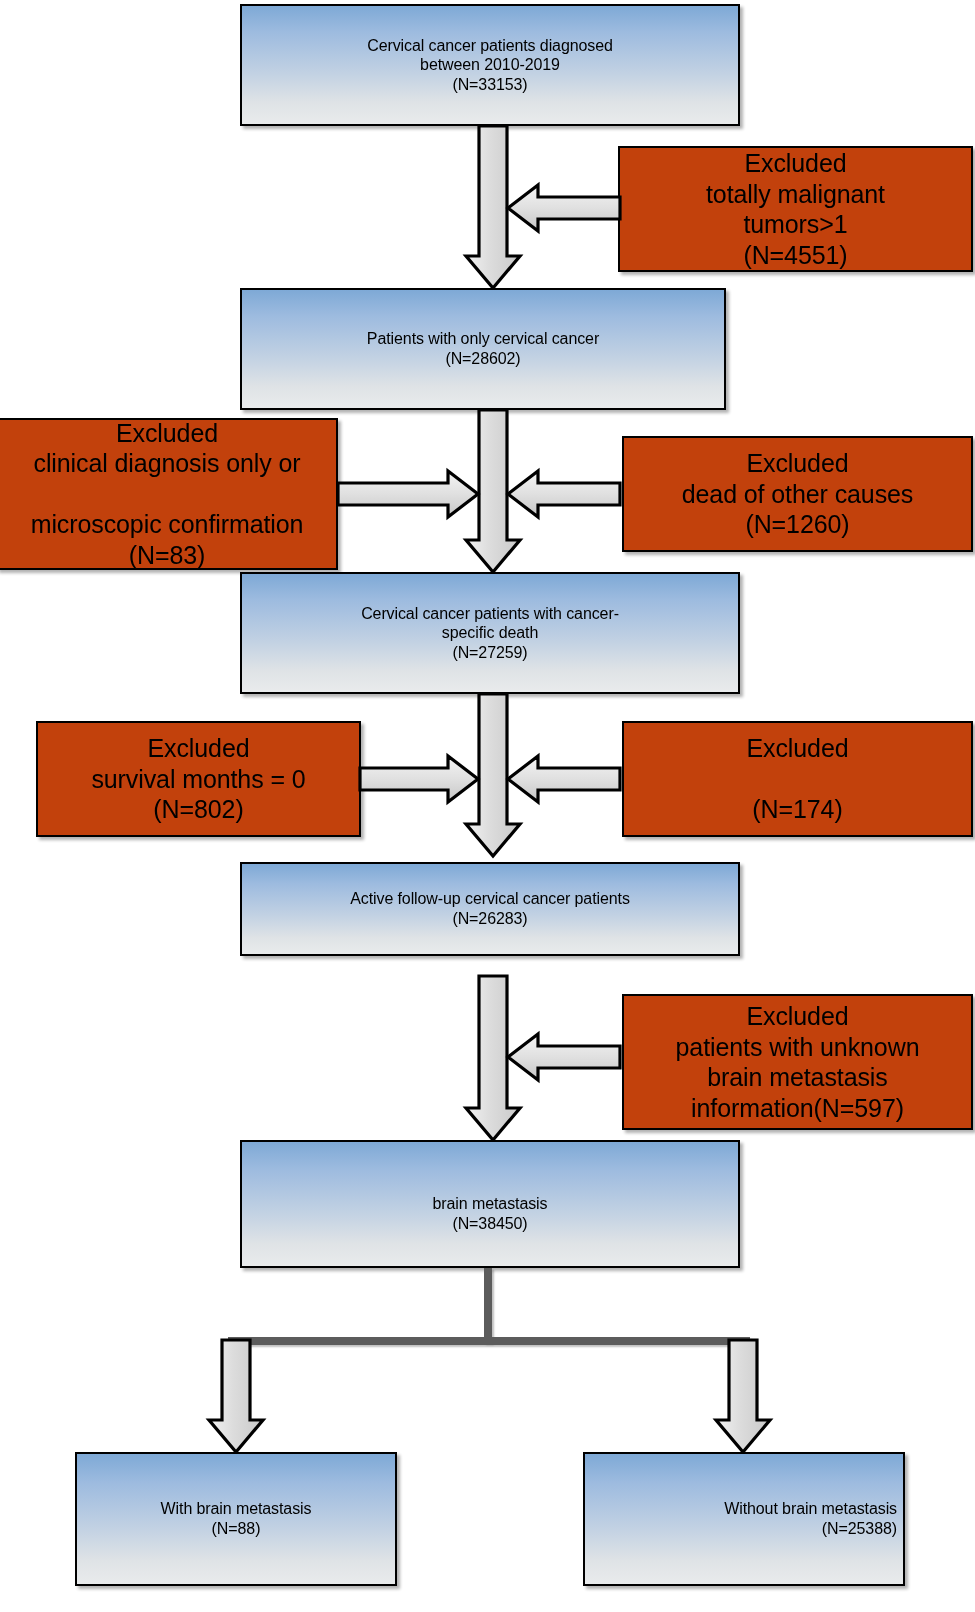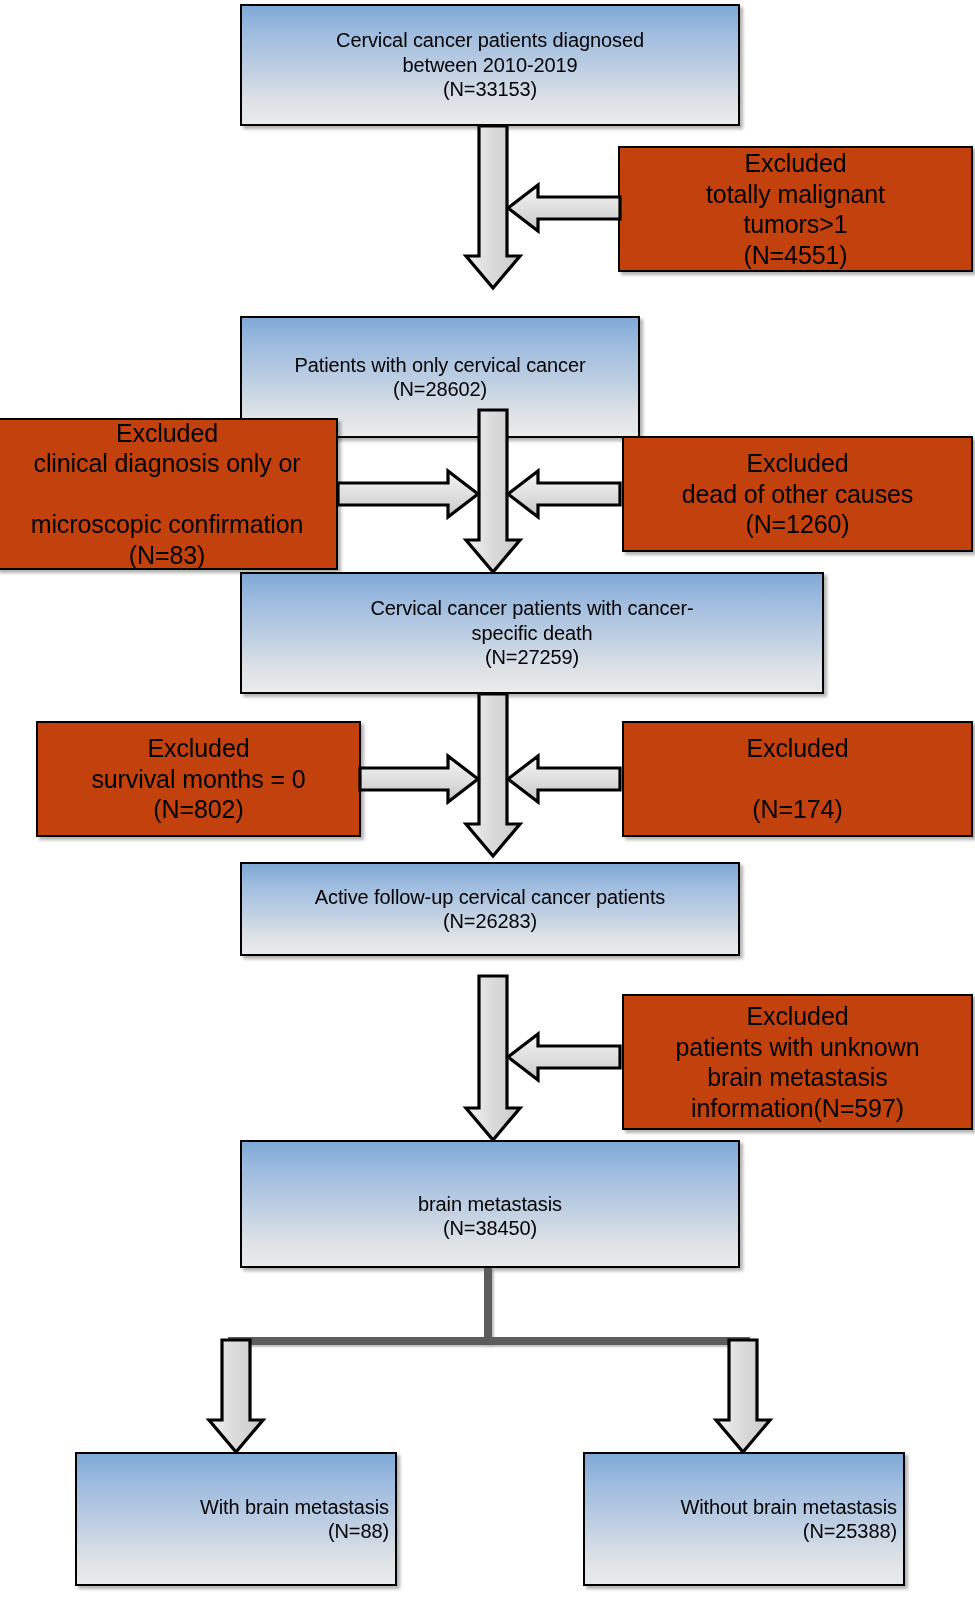--- a/index.html
+++ b/index.html
@@ -21,21 +21,21 @@
 
   
   .node {
     position: absolute;
     box-sizing: border-box;
     border: 2px solid #000000;
     display: flex;
     align-items: center;
     justify-content: center;
     text-align: center;
-    font-size: 20px;
+    font-size: 16px;
     line-height: 1.22;
     color: #000000;
     letter-spacing: -0.1px;
     padding: 2px 6px;
     box-shadow: 3px 3px 3px rgba(0,0,0,0.30);
   }
   .node.main {
     background: linear-gradient(to bottom, #7ea9d6 0%, #9dbbdf 22%, #c3d2e3 58%, #dfe3e6 82%, #e9ebec 100%);
   }
   .node.excl {
@@ -103,21 +103,21 @@
         <linearGradient id="gH1" x1="0" y1="0" x2="0" y2="1">
           <stop offset="0%" stop-color="#f4f4f4"></stop>
           <stop offset="50%" stop-color="#e0e0e0"></stop>
           <stop offset="100%" stop-color="#c6c6c6"></stop>
         </linearGradient>
       </defs>
       <path d="M112,12 L30,12 L30,0 L0,23 L30,46 L30,34 L112,34 Z" fill="url(#gH1)" stroke="#000" stroke-width="3.2" stroke-linejoin="miter"></path>
     </svg>
   </div>
 
-  <div class="node main" style="left:240px; top:288px; width:400px; height:122px;margin-top:28px;">
+  <div class="node main" style="left:240px; top:288px; width:486px; height:122px;">
     <span class="txt">
       <span>Patients with only cervical cancer</span><br>
       <span>(N=28602)</span>
     </span>
   </div>
 
   <div class="arrow-down" style="left:466px; top:410px; width:54px; height:162px;">
     <svg width="54" height="162" viewBox="0 0 54 162">
       <path d="M13,0 L41,0 L41,130 L54,130 L27,162 L0,130 L13,130 Z" fill="url(#gA)" stroke="#000" stroke-width="3.2" stroke-linejoin="miter"></path>
     </svg>
@@ -153,21 +153,21 @@
       <span>(N=1260)</span>
     </span>
   </div>
 
   <div class="arrow-left" style="left:508px; top:471px; width:112px; height:46px;">
     <svg width="112" height="46" viewBox="0 0 112 46">
       <path d="M112,12 L30,12 L30,0 L0,23 L30,46 L30,34 L112,34 Z" fill="url(#gH1)" stroke="#000" stroke-width="3.2" stroke-linejoin="miter"></path>
     </svg>
   </div>
 
-  <div class="node main" style="left:240px; top:572px; width:584px; height:122px;">
+  <div class="node main" style="left:240px; top:572px; width:500px; height:122px;">
     <span class="txt">
       <span>Cervical cancer patients with cancer-</span><br>
       <span>specific death</span><br>
       <span>(N=27259)</span>
     </span>
   </div>
 
   <div class="arrow-down" style="left:466px; top:694px; width:54px; height:162px;">
     <svg width="54" height="162" viewBox="0 0 54 162">
       <path d="M13,0 L41,0 L41,130 L54,130 L27,162 L0,130 L13,130 Z" fill="url(#gA)" stroke="#000" stroke-width="3.2" stroke-linejoin="miter"></path>
@@ -247,21 +247,21 @@
       <path d="M13,0 L41,0 L41,80 L54,80 L27,112 L0,80 L13,80 Z" fill="url(#gA)" stroke="#000" stroke-width="3.2" stroke-linejoin="miter"></path>
     </svg>
   </div>
 
   <div class="arrow-down" style="left:716px; top:1340px; width:54px; height:112px;">
     <svg width="54" height="112" viewBox="0 0 54 112">
       <path d="M13,0 L41,0 L41,80 L54,80 L27,112 L0,80 L13,80 Z" fill="url(#gA)" stroke="#000" stroke-width="3.2" stroke-linejoin="miter"></path>
     </svg>
   </div>
 
-  <div class="node main" style="left:75px; top:1452px; width:322px; height:134px;text-align:right;">
+  <div class="node main" style="left:75px; top:1452px; width:322px; height:134px;">
     <span class="txt">
       <span>With brain metastasis</span><br>
       <span>(N=88)</span>
     </span>
   </div>
 
   <div class="node main" style="left:583px; top:1452px; width:322px; height:134px;text-align:right;">
     <span class="txt">
       <span>Without brain metastasis</span><br>
       <span>(N=25388)</span>

